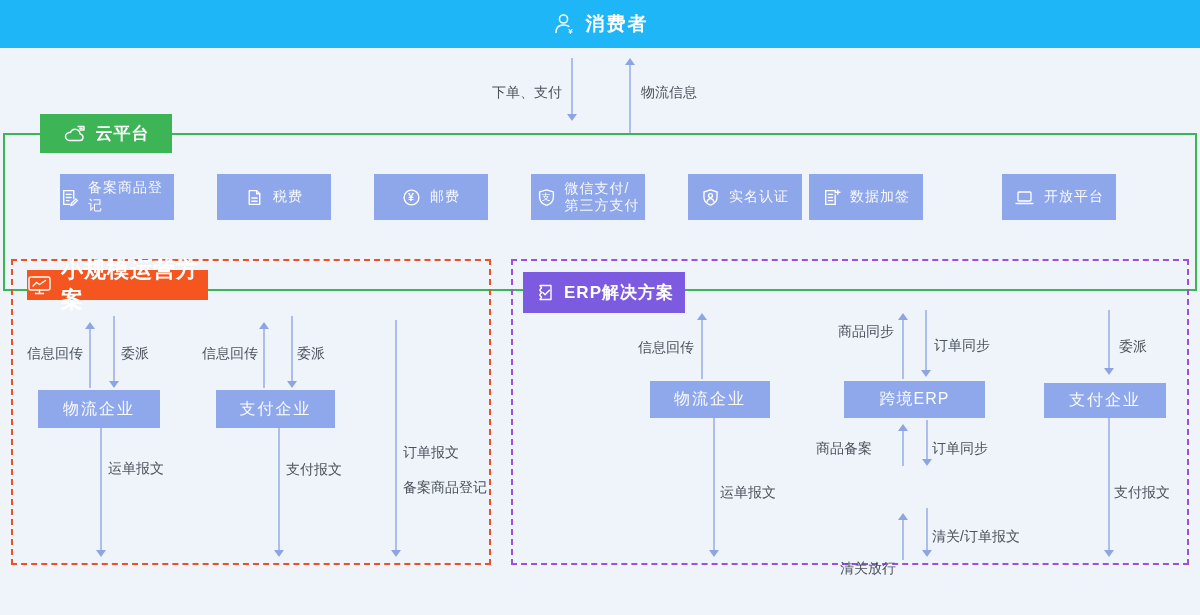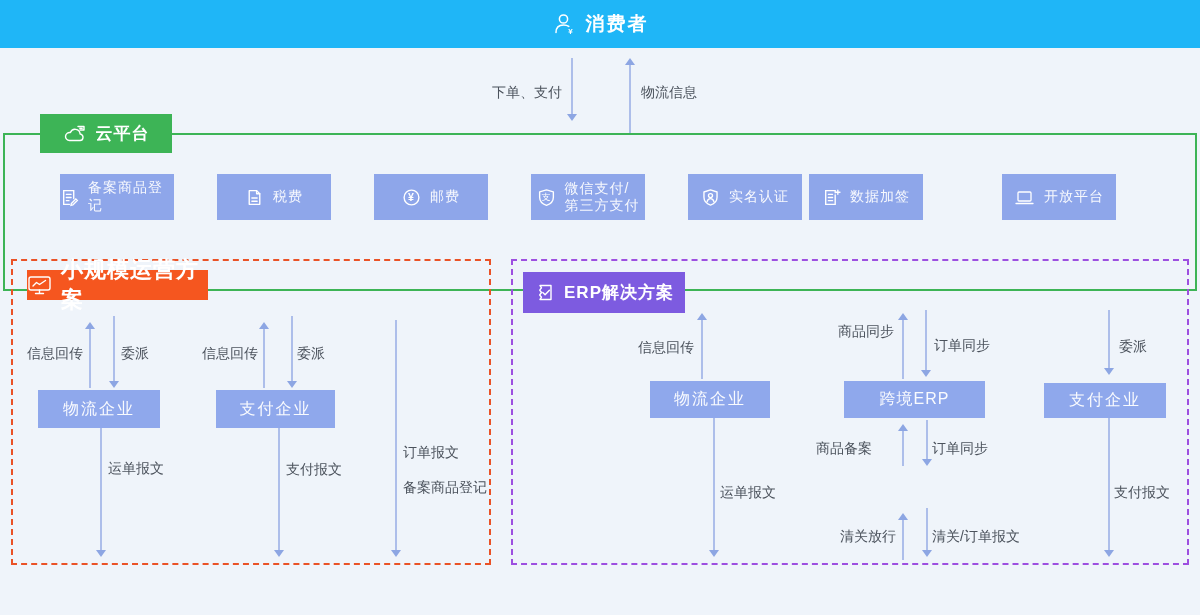--- a/index.html
+++ b/index.html
@@ -211,21 +211,21 @@
   <div class="lbl" style="left:934px;top:337px">订单同步</div>
   <div class="node" style="left:844px;top:381px;width:141px;height:37px;letter-spacing:1px">跨境ERP</div>
 
   <div class="arr up" style="left:902px;top:431px;height:35px"></div>
   <div class="arr down" style="left:926px;top:420px;height:39px"></div>
   <div class="lbl" style="left:816px;top:440px">商品备案</div>
   <div class="lbl" style="left:932px;top:440px">订单同步</div>
 
   <div class="arr up" style="left:902px;top:520px;height:40px"></div>
   <div class="arr down" style="left:926px;top:508px;height:42px"></div>
-  <div class="lbl" style="left:840px;top:528px">清关放行</div>
+  <div class="lbl" style="left:840px;top:560px">清关放行</div>
   <div class="lbl" style="left:932px;top:528px">清关/订单报文</div>
 
   <div class="arr down" style="left:1108px;top:310px;height:58px"></div>
   <div class="lbl" style="left:1119px;top:338px">委派</div>
   <div class="node" style="left:1044px;top:383px;width:122px;height:35px">支付企业</div>
   <div class="arr down" style="left:1108px;top:418px;height:132px"></div>
   <div class="lbl" style="left:1114px;top:484px">支付报文</div>
 
 
 </div>

